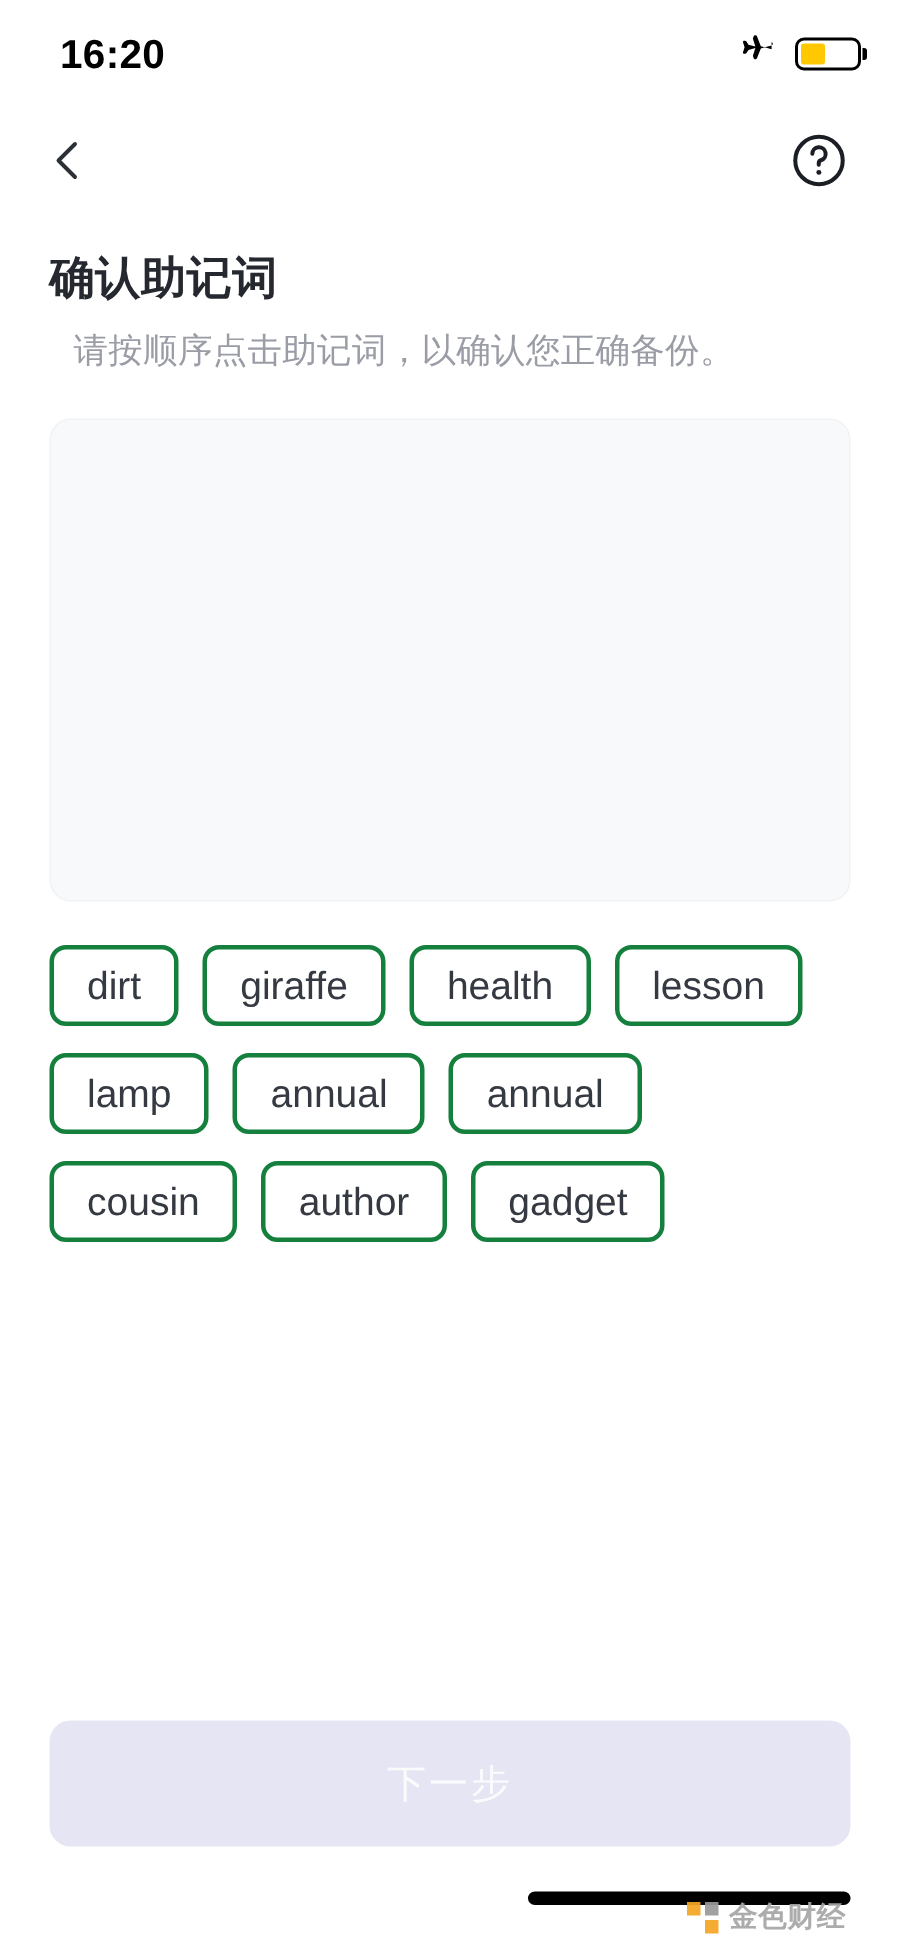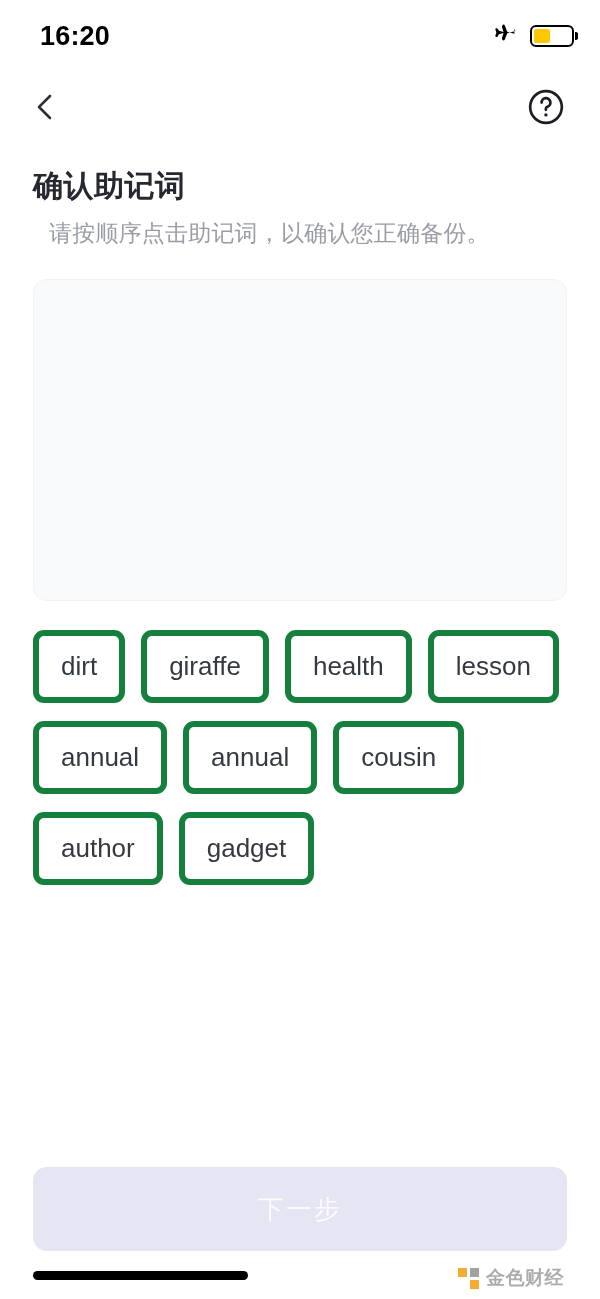--- a/index.html
+++ b/index.html
@@ -124,24 +124,24 @@
   
   .word-pool {
     margin: 29px 33px 0 33px;
     display: flex;
     flex-wrap: wrap;
     gap: 18px 16px;
     align-content: flex-start;
   }
   .word-chip {
     background: #ffffff;
-    border: 6px solid #15803d;
+    border: 3px solid #15803d;
     border-radius: 11px;
     padding: 0 22px;
-    height: 73px;
+    height: 54px;
     display: flex;
     align-items: center;
     justify-content: center;
     font-size: 26px;
     color: #353a42;
     cursor: pointer;
     box-sizing: border-box;
     box-shadow: 0 1px 2px rgba(0,0,0,0.015);
   }
 
@@ -162,24 +162,24 @@
     display: flex;
     align-items: center;
     justify-content: center;
     letter-spacing: 2px;
     border: none;
     width: 100%;
     box-sizing: border-box;
     font-family: inherit;
   }
   .home-area {
-    height: 48px;
-    display: flex;
-    align-items: center;
-    justify-content: flex-start;
+    height: 68px;
+    display: flex;
+    align-items: center;
+    justify-content: flex-end;
     position: relative;
     text-decoration: underline;
   }
   .home-indicator {
     width: 215px;
     height: 9px;
     background: #000000;
     border-radius: 5px;
   }
   .watermark {
@@ -249,20 +249,21 @@
   <p class="page-subtitle">请按顺序点击助记词，以确认您正确备份。</p>
 </div>
 
 <div class="answer-panel" id="answer-panel"></div>
 
 <div class="word-pool" id="word-pool">
     <div class="word-chip">dirt</div>
     <div class="word-chip">giraffe</div>
     <div class="word-chip">health</div>
     <div class="word-chip">lesson</div>
+    <div class="word-chip">lamp</div>
     <div class="word-chip">annual</div>
     <div class="word-chip">annual</div>
     <div class="word-chip">cousin</div>
     <div class="word-chip">author</div>
     <div class="word-chip">gadget</div>
   </div>
 
 <div class="footer">
   <button class="next-btn">下一步</button>
   <div class="home-area">

